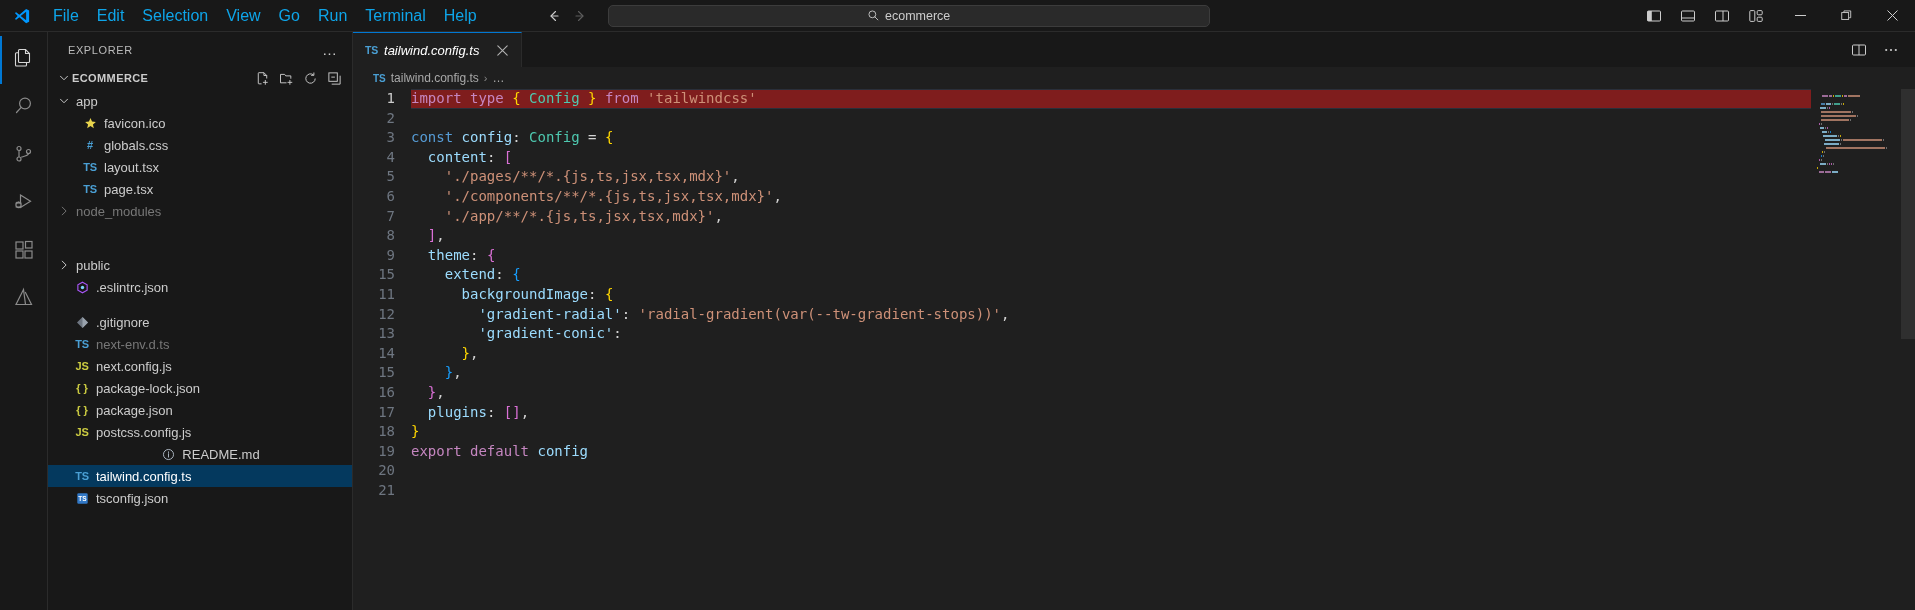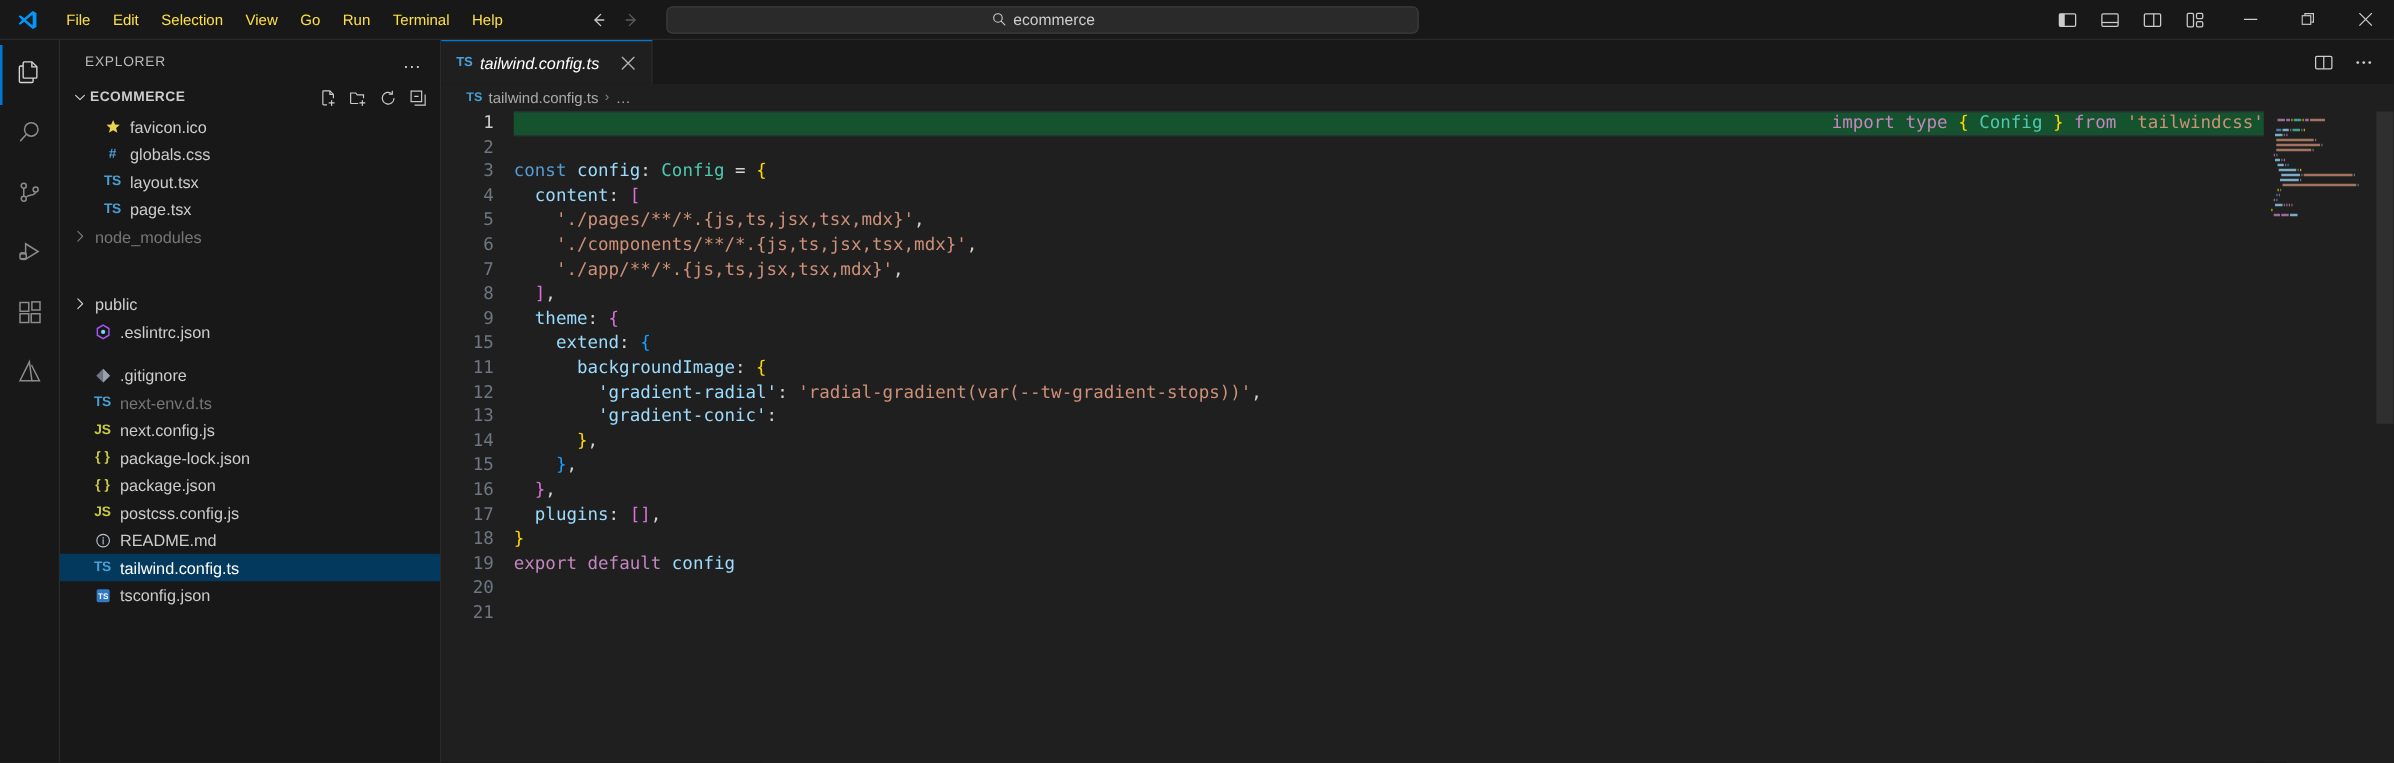--- a/index.html
+++ b/index.html
@@ -19,21 +19,21 @@
     display: flex; align-items: center;
     color: #cccccc; font-size: 13px;
     position: relative;
     border-bottom: 1px solid #2b2b2b;
   }
   .vscode-logo { width: 44px; display:flex; align-items:center; justify-content:center; }
   .menu { display: flex; align-items: center; height: 100%; }
   .menu-item {
     padding: 0 9px; height: 100%;
     display: flex; align-items: center;
-    font-size: 12px; color: #fde047;
+    font-size: 16px; color: #0ea5e9;
     cursor: default; white-space: nowrap;
   }
 
   .nav-arrows { display:flex; align-items:center; gap: 2px; margin-left: 54px; }
   .nav-btn { width: 26px; height: 20px; display:flex; align-items:center; justify-content:center; border-radius:4px; }
   .nav-btn.disabled { opacity: .38; }
 
   .qinput-wrap { flex: 0 0 auto; margin-left: 14px; }
   .qinput {
     width: 602px; height: 22px;
@@ -141,21 +141,21 @@
   .breadcrumb .bicon { font-size: 10px; font-weight: bold; color:#4a9fd4; }
   .breadcrumb .sep { color: #888; font-size: 11px; }
 
   .code-wrap { flex: 1; position: relative; display: flex; overflow: hidden; background:#1f1f1f; }
   .code-scroll { flex: 1; display: flex; font-family: "DejaVu Sans Mono", monospace; font-size: 14px; line-height: 19.6px; }
   .gutter { width: 58px; min-width:58px; text-align: right; padding-right: 16px; color: #6e7681; user-select:none;}
   .gutter .ln { height: 19.6px; }
   .gutter .ln.active { color: #cccccc; }
   .codecol { flex: 1; position: relative; padding-left: 0px; }
   .cline { height: 19.6px; white-space: pre; color: #cccccc; }
-  .cline.active { background: #14532d; box-shadow: inset 0 1px 0 #2a2f3a, inset 0 -1px 0 #2a2f3a; text-align: right; }
+  .cline.active { background: #7f1d1d; box-shadow: inset 0 1px 0 #2a2f3a, inset 0 -1px 0 #2a2f3a; }
 
   
   .kw       { color: #C586C0; }  
   .kw2      { color: #569CD6; }  
   .type     { color: #4EC9B0; }
   .var      { color: #9CDCFE; }
   .str      { color: #CE9178; }
   .p0       { color: #FFD700; }
   .p1       { color: #DA70D6; }
   .p2       { color: #179FFF; }
@@ -370,20 +370,28 @@
           <svg width="15" height="15" viewBox="0 0 16 16" fill="none" stroke="#cccccc" stroke-width="1">
             <rect x="2" y="2" width="9" height="9"></rect>
               <path d="M5 14 H14 V5"></path>
               <path d="M4.6 6.5 H8.4"></path>
           </svg>
         </span>
       </span>
     </div>
 
     <div class="tree" id="tree">
+        <div class="row" style="padding-left: 8px;">
+          <span class="twist">
+            <svg width="14" height="14" viewBox="0 0 16 16" fill="none" stroke="currentColor" stroke-width="1.1">
+              <path d="M4 6 L8 10 L12 6" stroke-linecap="round" stroke-linejoin="round"></path>
+            </svg>
+          </span>
+          <span class="lbl">app</span>
+        </div>
         <div class="row" style="padding-left: 16px;">
           <span class="twist"></span>
           <span class="ficon">
             <svg width="13" height="13" viewBox="0 0 16 16">
               <path d="M8 1.3 L9.9 5.6 L14.6 6 L11 9.1 L12.1 13.7 L8 11.2 L3.9 13.7 L5 9.1 L1.4 6 L6.1 5.6 Z" fill="#e8d44d"></path>
             </svg>
           </span>
           <span class="lbl">favicon.ico</span>
         </div>
         <div class="row" style="padding-left: 16px;">
@@ -455,21 +463,21 @@
         <div class="row" style="padding-left: 8px;">
           <span class="twist"></span>
           <span class="ficon brace">{ }</span>
           <span class="lbl">package.json</span>
         </div>
         <div class="row" style="padding-left: 8px;">
           <span class="twist"></span>
           <span class="ficon js">JS</span>
           <span class="lbl">postcss.config.js</span>
         </div>
-        <div class="row" style="padding-left: 8px;">
+        <div class="row" style="padding-left: 8px; justify-content: center;">
           <span class="twist"></span>
           <span class="ficon">
             <svg width="13" height="13" viewBox="0 0 16 16" fill="none" stroke="#b8c4d0" stroke-width="1.1">
               <circle cx="8" cy="8" r="6.2"></circle>
               <path d="M8 7 V11.2 M8 4.7 V5.5" stroke-linecap="round"></path>
             </svg>
           </span>
           <span class="lbl">README.md</span>
         </div>
         <div class="row selected" style="padding-left: 8px;">

